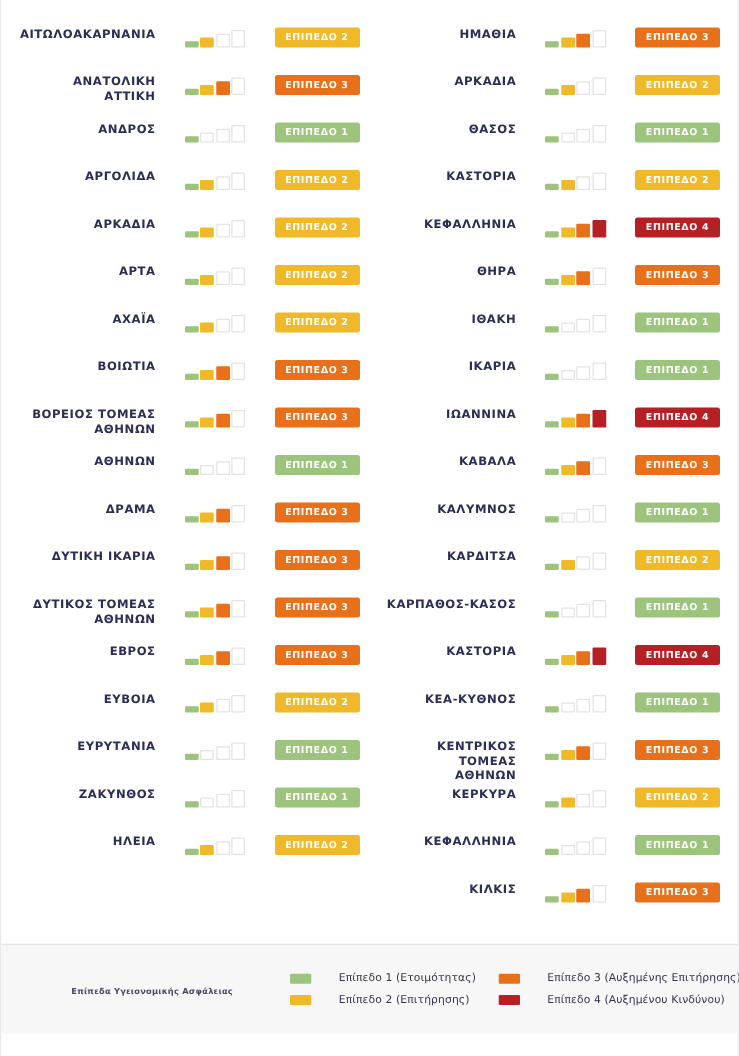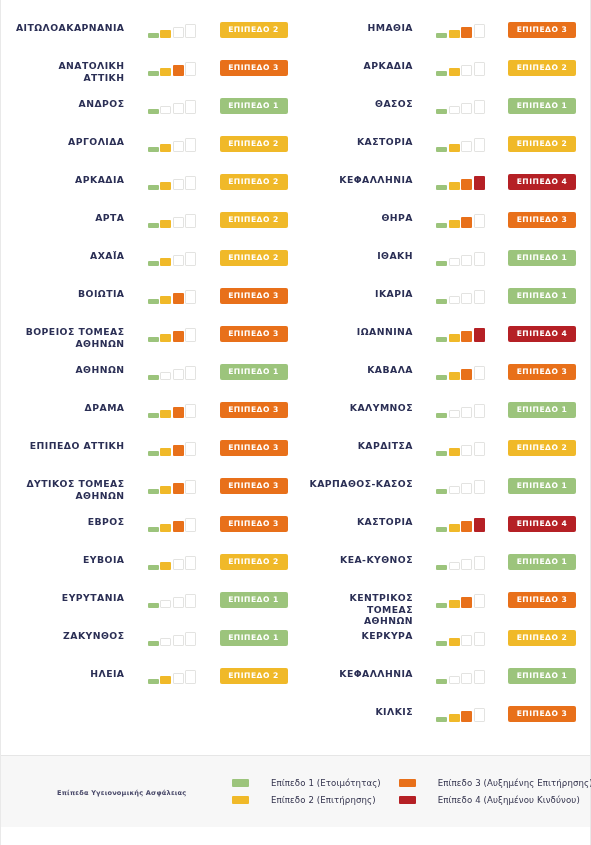--- a/index.html
+++ b/index.html
@@ -215,21 +215,21 @@
           <div class="rname">ΔΡΑΜΑ</div>
           <div class="gauge">
             <div class="seg s1" style="background: rgb(156, 196, 124);"></div>
             <div class="seg s2" style="background: rgb(240, 185, 41);"></div>
             <div class="seg s3" style="background: rgb(232, 112, 26);"></div>
             <div class="seg s4 off"></div>
           </div>
           <div class="badge" style="background: rgb(232, 112, 26);">ΕΠΙΠΕΔΟ 3</div>
         </div>
         <div class="row">
-          <div class="rname">ΕΠΙΠΕΔΟ ΑΤΤΙΚΗ</div>
+          <div class="rname">ΔΥΤΙΚΗ ΙΚΑΡΙΑ</div>
           <div class="gauge">
             <div class="seg s1" style="background: rgb(156, 196, 124);"></div>
             <div class="seg s2" style="background: rgb(240, 185, 41);"></div>
             <div class="seg s3" style="background: rgb(232, 112, 26);"></div>
             <div class="seg s4 off"></div>
           </div>
           <div class="badge" style="background: rgb(232, 112, 26);">ΕΠΙΠΕΔΟ 3</div>
         </div>
         <div class="row">
           <div class="rname">ΔΥΤΙΚΟΣ ΤΟΜΕΑΣ

